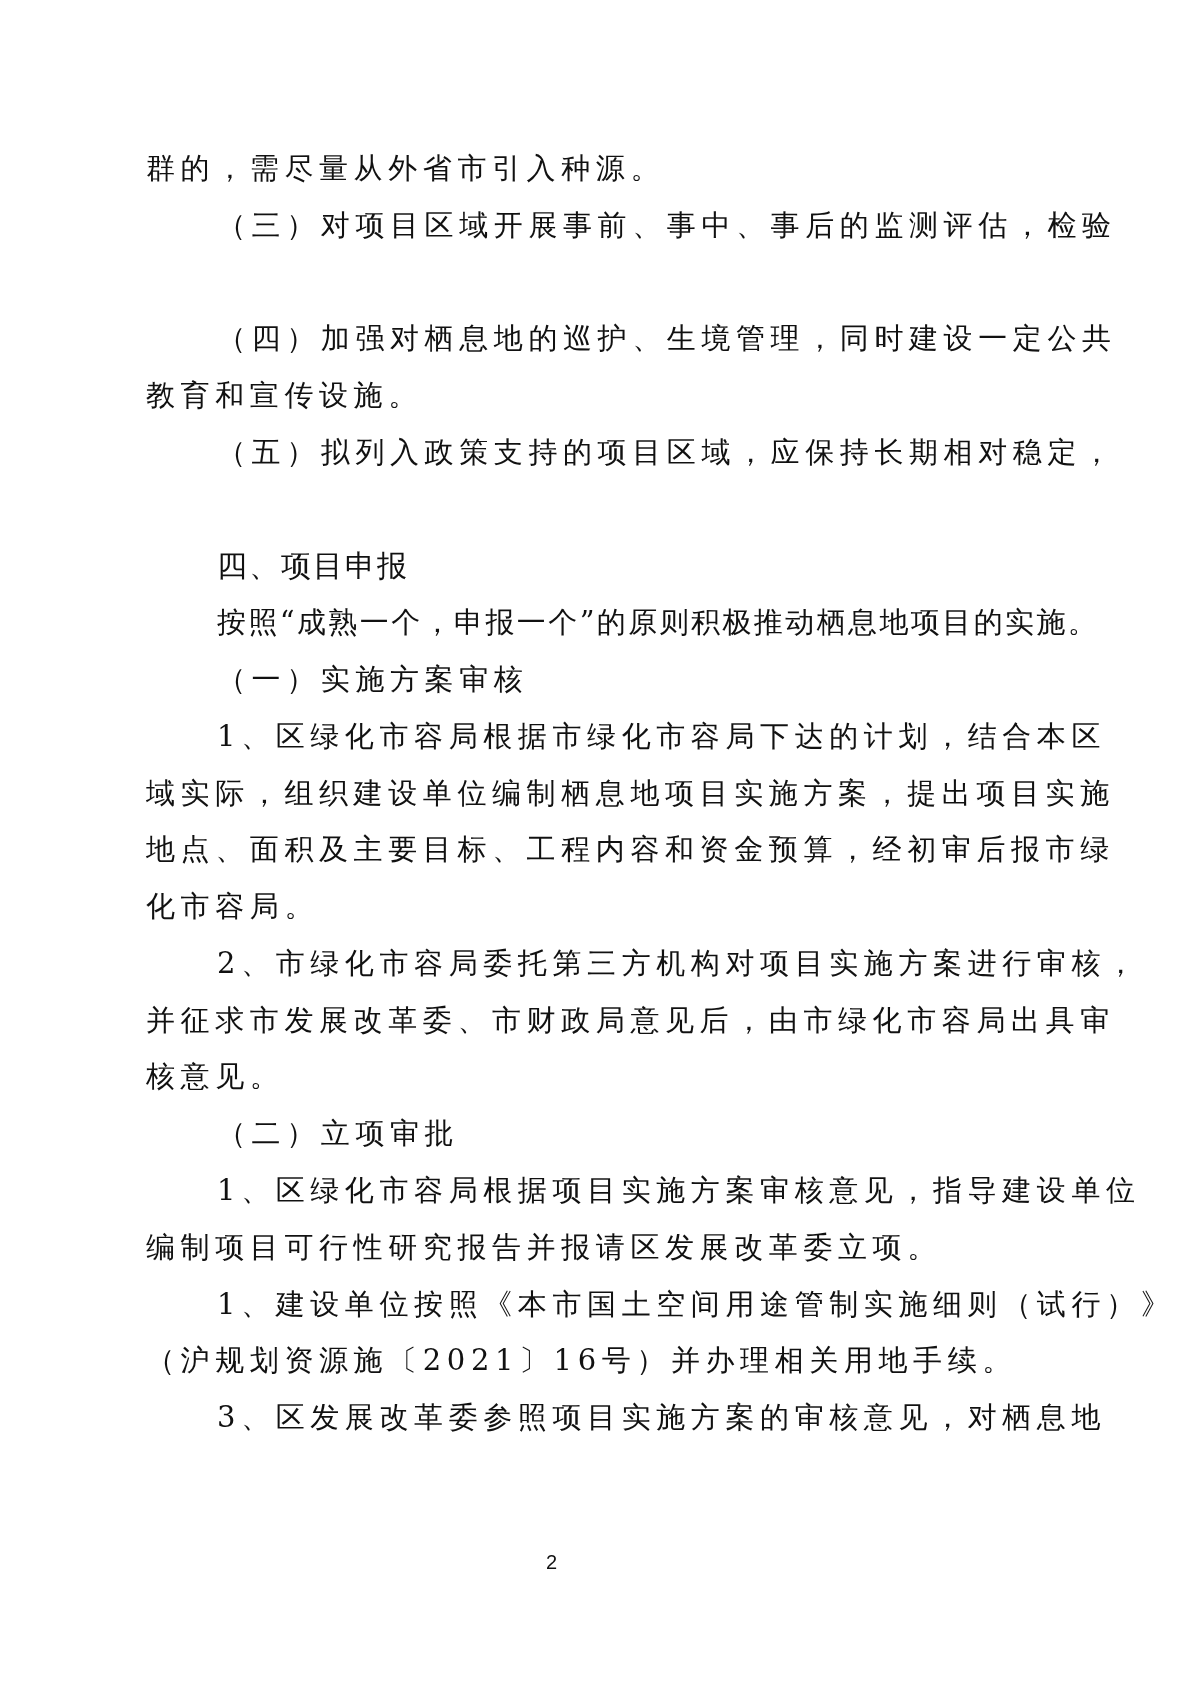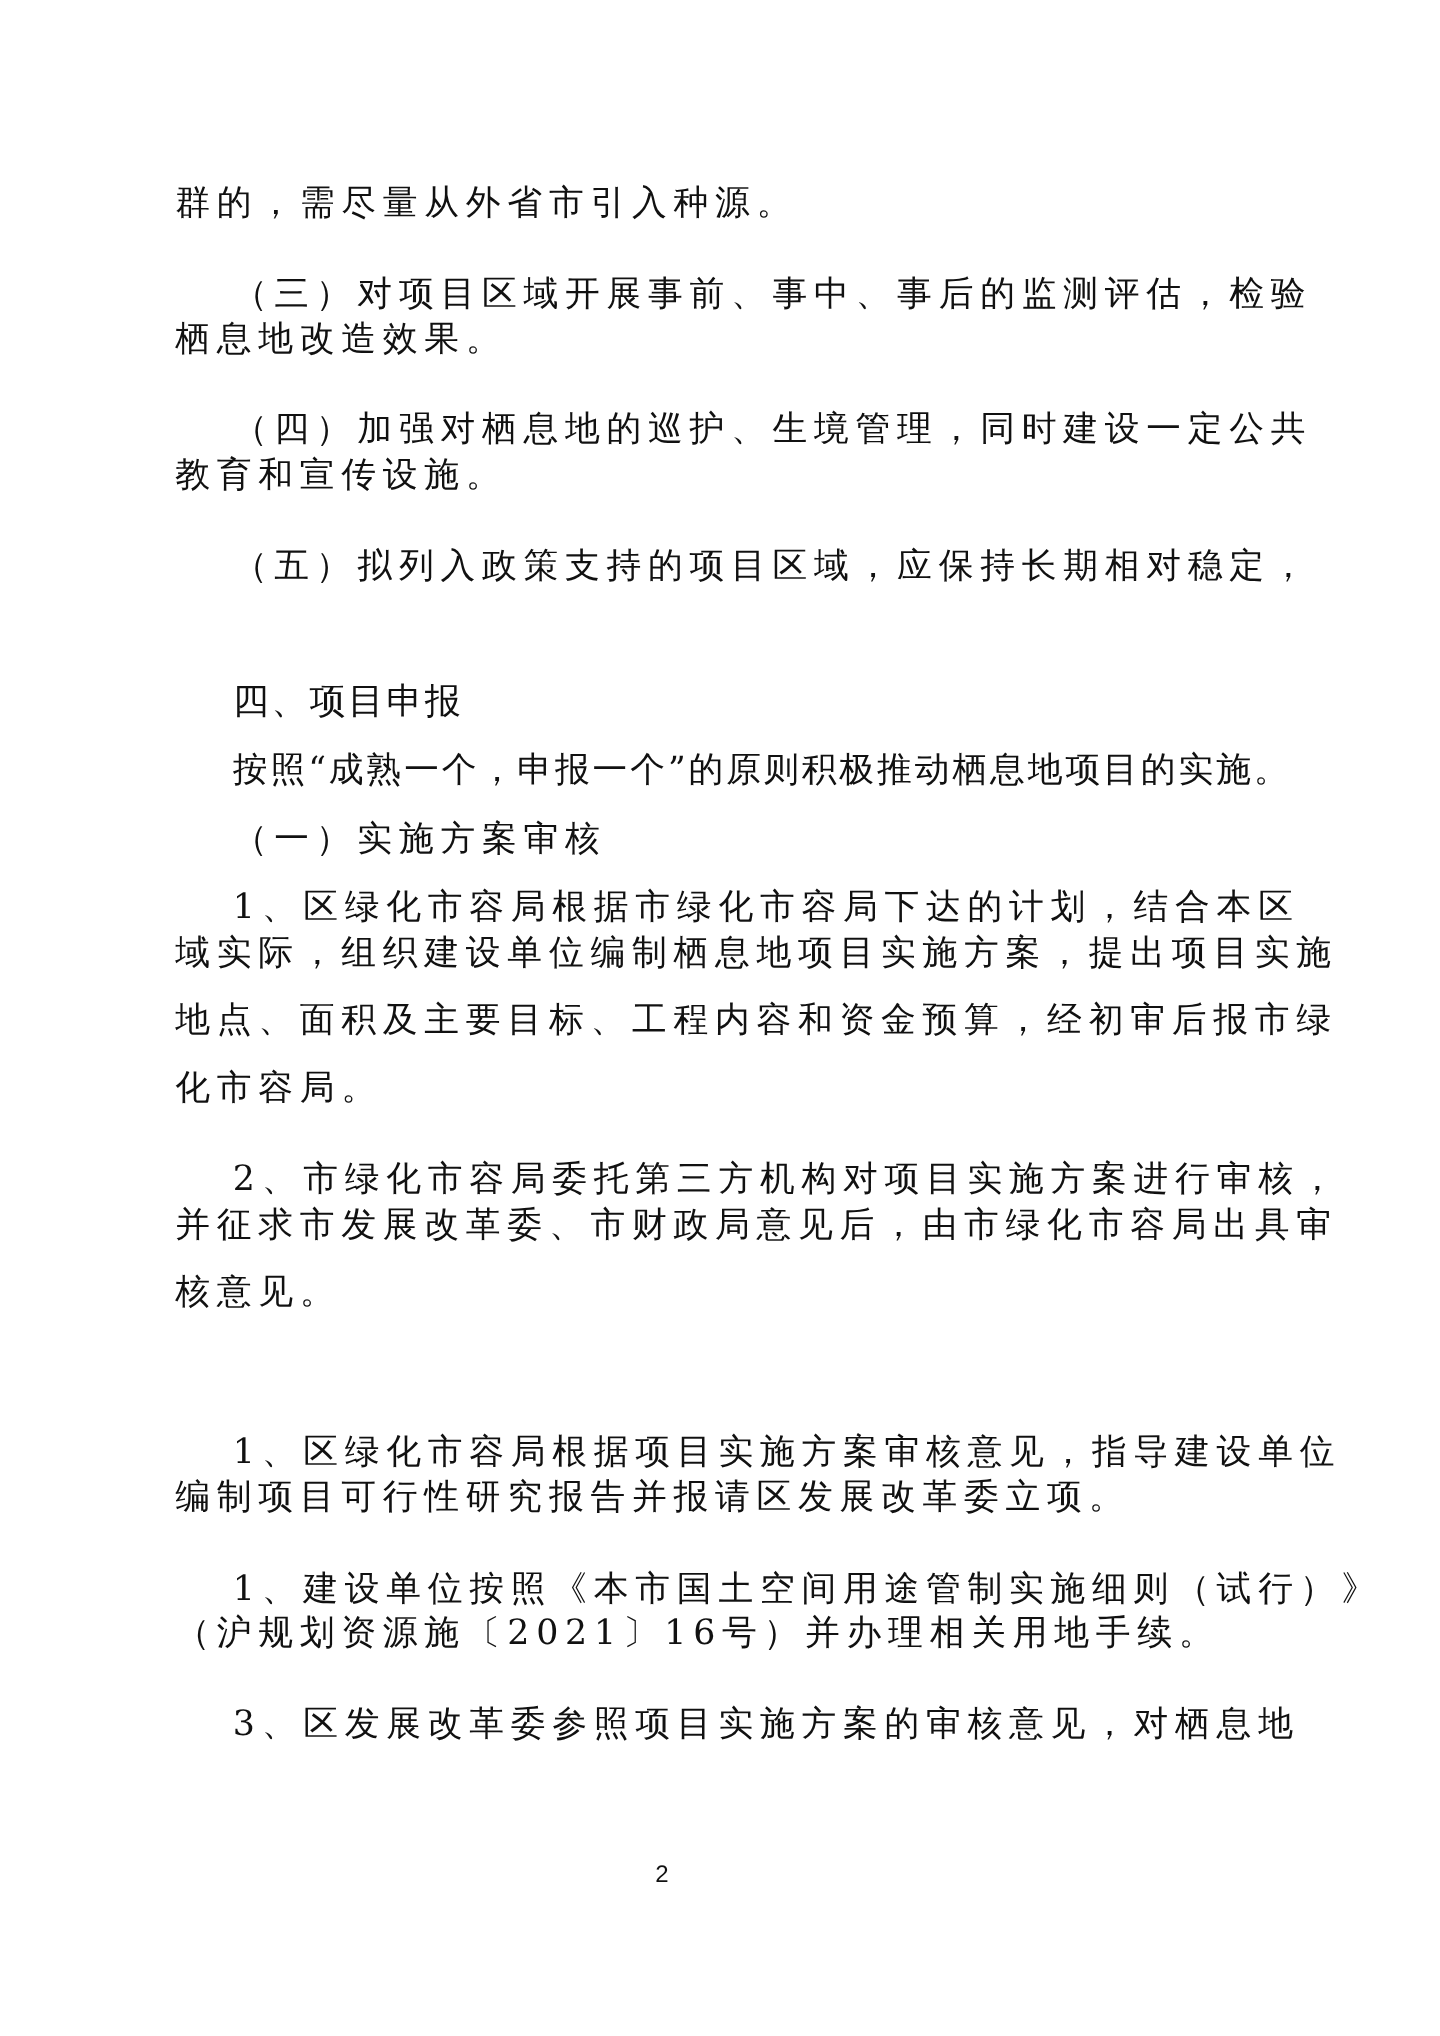--- a/index.html
+++ b/index.html
@@ -24,21 +24,21 @@
     }
     .line {
       position: absolute;
       left: 146px;
       width: 900px;
       font-size: 29px;
       line-height: 36px;
       letter-spacing: 5.6px;
       white-space: nowrap;
     }
-    .line.indent { left: 194px; margin-top: 19px; }
+    .line.indent { left: 217px; }
     .line.justify {
       width: 906px;
       text-align: justify;
       text-align-last: justify;
     }
     .line.indent.justify { width: 847px; }
     .heading {
       font-family: Liberation Sans, sans-serif;
       font-weight: normal;
       letter-spacing: 2px;
@@ -53,34 +53,34 @@
       font-size: 20px;
       font-family: "Liberation Sans", sans-serif;
     }
   </style>
 </head>
 <body>
 
 <div class="page">
   <div class="line" style="top:150px">群的，需尽量从外省市引入种源。</div>
   <div class="line indent justify" style="top:207px">（三）对项目区域开展事前、事中、事后的监测评估，检验</div>
-  <div class="line" style="top:264px">栖息地改造效果。</div>
   <div class="line indent justify" style="top:320px">（四）加强对栖息地的巡护、生境管理，同时建设一定公共</div>
   <div class="line" style="top:377px">教育和宣传设施。</div>
   <div class="line indent justify" style="top:434px">（五）拟列入政策支持的项目区域，应保持长期相对稳定，</div>
   <div class="line indent heading" style="top:548px">四、项目申报</div>
   <div class="line indent" style="top:604px; letter-spacing:2.4px">按照“成熟一个，申报一个”的原则积极推动栖息地项目的实施。</div>
   <div class="line indent" style="top:661px">（一）实施方案审核</div>
   <div class="line indent justify" style="top:718px">1、区绿化市容局根据市绿化市容局下达的计划，结合本区</div>
   <div class="line justify" style="top:775px">域实际，组织建设单位编制栖息地项目实施方案，提出项目实施</div>
   <div class="line justify" style="top:831px">地点、面积及主要目标、工程内容和资金预算，经初审后报市绿</div>
   <div class="line" style="top:888px">化市容局。</div>
   <div class="line indent justify" style="top:945px">2、市绿化市容局委托第三方机构对项目实施方案进行审核，</div>
   <div class="line justify" style="top:1002px">并征求市发展改革委、市财政局意见后，由市绿化市容局出具审</div>
   <div class="line" style="top:1058px">核意见。</div>
+  <div class="line indent" style="top:1115px">（二）立项审批</div>
   <div class="line indent justify" style="top:1172px">1、区绿化市容局根据项目实施方案审核意见，指导建设单位</div>
   <div class="line" style="top:1229px">编制项目可行性研究报告并报请区发展改革委立项。</div>
   <div class="line indent justify" style="top:1286px">1、建设单位按照《本市国土空间用途管制实施细则（试行）》</div>
   <div class="line" style="top:1342px">（沪规划资源施〔2021〕16号）并办理相关用地手续。</div>
   <div class="line indent justify" style="top:1399px">3、区发展改革委参照项目实施方案的审核意见，对栖息地</div>
 
   <div class="page-number">2</div>
 </div>
 
 </body></html>

